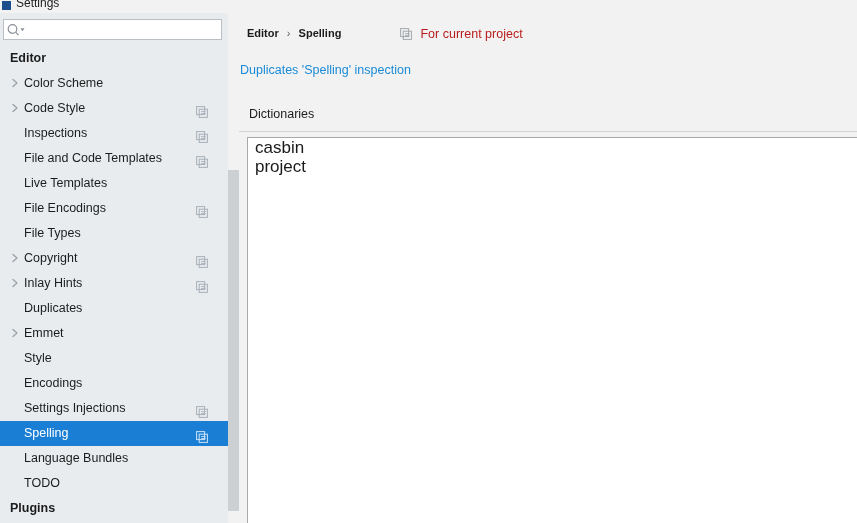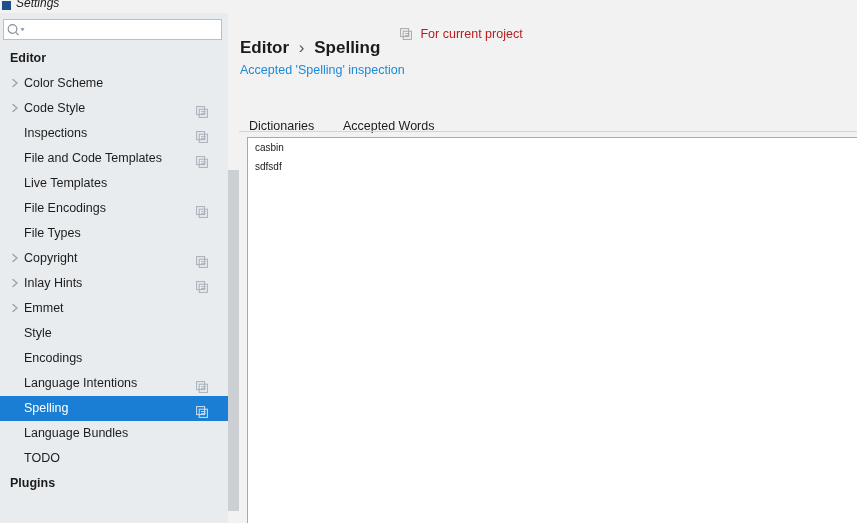--- a/index.html
+++ b/index.html
@@ -25,21 +25,20 @@
   }
 
   
   .titlebar {
     position: absolute;
     left: 0; top: 0;
     width: 857px;
     height: 13px;
     background: #f2f2f2;
     overflow: hidden;
-    font-style: italic;
   }
   .titlebar-icon {
     position: absolute;
     left: 2px; top: 1px;
     width: 9px; height: 9px;
     background: #1c4f8c;
   }
   .titlebar-title {
     position: absolute;
     left: 16px;
@@ -152,28 +151,27 @@
   
   .right-pane {
     position: absolute;
     left: 239px; top: 13px;
     width: 618px; height: 510px;
     background: #f2f2f2;
   }
 
   .breadcrumb {
     position: absolute;
-    left: 1px; top: 11px;
+    left: 8px; top: 11px;
     height: 18px;
     line-height: 18px;
     white-space: nowrap;
-    font-size: 17px;
+    font-size: 11px;
     font-weight: bold;
     color: #1b1b1b;
-    margin-top: 15px;
   }
   .breadcrumb-sep {
     color: #56595c;
     font-weight: normal;
     padding: 0 5px;
   }
 
   .scope-label {
     position: absolute;
     left: 161px; top: 12px;
@@ -199,21 +197,21 @@
     white-space: nowrap;
     font-size: 12.5px;
     color: #1a8bd8;
     text-decoration: none;
     cursor: pointer;
   }
 
   
   .tabs {
     position: absolute;
-    left: 0px; top: 100px;
+    left: 0px; top: 88px;
     width: 618px; height: 31px;
   }
   .tab {
     position: absolute;
     top: 0;
     height: 31px;
     line-height: 26px;
     font-size: 12.5px;
     color: #1c1c1c;
     white-space: nowrap;
@@ -246,21 +244,21 @@
     background: #ffffff;
     border-left: 1px solid #a9a9a9;
     border-top: 1px solid #a9a9a9;
     box-sizing: border-box;
     overflow: hidden;
   }
   .word-item {
     height: 19px;
     line-height: 19px;
     padding-left: 7px;
-    font-size: 10px;
+    font-size: 17px;
     color: #1a1a1a;
     white-space: nowrap;
     cursor: default;
   }
 </style>
 </head>
 <body>
 
 <div id="app">
 
@@ -356,33 +354,36 @@
             </svg></span>
           <span class="tree-label indent-child">Inlay Hints</span>
           <span class="copy-icon"><svg viewBox="0 0 12 12" width="12" height="12">
               <rect x="0.6" y="0.6" width="8" height="8" fill="none" stroke="currentColor" stroke-width="1"></rect>
               <rect x="3.2" y="3.2" width="8.2" height="8.2" fill="none" stroke="currentColor" stroke-width="1"></rect>
               <line x1="5" y1="5.6" x2="9.6" y2="5.6" stroke="currentColor" stroke-width="0.9"></line>
               <line x1="5" y1="7.6" x2="9.6" y2="7.6" stroke="currentColor" stroke-width="0.9"></line>
             </svg></span>
         </div>
         <div class="tree-row ">
+          <span class="tree-label indent-child">Duplicates</span>
+        </div>
+        <div class="tree-row ">
           <span class="tree-arrow"><svg viewBox="0 0 10 10" width="10" height="10" style="vertical-align:-1px">
               <path d="M3 1.5 L7 5 L3 8.5" fill="none" stroke="currentColor" stroke-width="1.3" stroke-linecap="round" stroke-linejoin="round"></path>
             </svg></span>
           <span class="tree-label indent-child">Emmet</span>
         </div>
         <div class="tree-row ">
           <span class="tree-label indent-child">Style</span>
         </div>
         <div class="tree-row ">
           <span class="tree-label indent-child">Encodings</span>
         </div>
         <div class="tree-row ">
-          <span class="tree-label indent-child">Language Intentions</span>
+          <span class="tree-label indent-child">Settings Injections</span>
           <span class="copy-icon"><svg viewBox="0 0 12 12" width="12" height="12">
               <rect x="0.6" y="0.6" width="8" height="8" fill="none" stroke="currentColor" stroke-width="1"></rect>
               <rect x="3.2" y="3.2" width="8.2" height="8.2" fill="none" stroke="currentColor" stroke-width="1"></rect>
               <line x1="5" y1="5.6" x2="9.6" y2="5.6" stroke="currentColor" stroke-width="0.9"></line>
               <line x1="5" y1="7.6" x2="9.6" y2="7.6" stroke="currentColor" stroke-width="0.9"></line>
             </svg></span>
         </div>
         <div class="tree-row  selected">
           <span class="tree-label indent-child">Spelling</span>
           <span class="copy-icon"><svg viewBox="0 0 12 12" width="12" height="12">
@@ -420,29 +421,28 @@
         <svg viewBox="0 0 12 12" width="12" height="12">
           <rect x="0.6" y="0.6" width="8" height="8" fill="none" stroke="currentColor" stroke-width="1"></rect>
           <rect x="3.2" y="3.2" width="8.2" height="8.2" fill="none" stroke="currentColor" stroke-width="1"></rect>
           <line x1="5" y1="5.6" x2="9.6" y2="5.6" stroke="currentColor" stroke-width="0.9"></line>
           <line x1="5" y1="7.6" x2="9.6" y2="7.6" stroke="currentColor" stroke-width="0.9"></line>
         </svg>
       </span>
       <span>For current project</span>
     </div>
 
-    <a class="configure-link" href="#">Accepted 'Spelling' inspection</a>
+    <a class="configure-link" href="#">Duplicates 'Spelling' inspection</a>
 
     <div class="tabs">
 
     <div class="tab tab-0"><span>Dictionaries</span></div>
-        <div class="tab tab-1 active"><span>Accepted Words</span></div>
       </div>
     <div class="tabs-divider"></div>
 
     <div class="word-list">
 
     <div class="word-item">casbin</div>
-        <div class="word-item">sdfsdf</div>
+        <div class="word-item">project</div>
       </div>
   </div>
 
 </div>
 
 </body></html>

